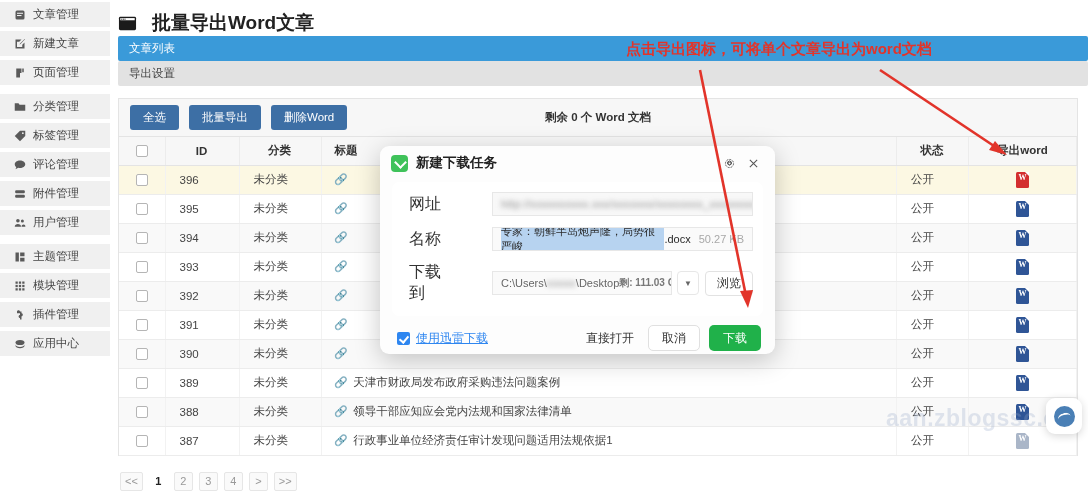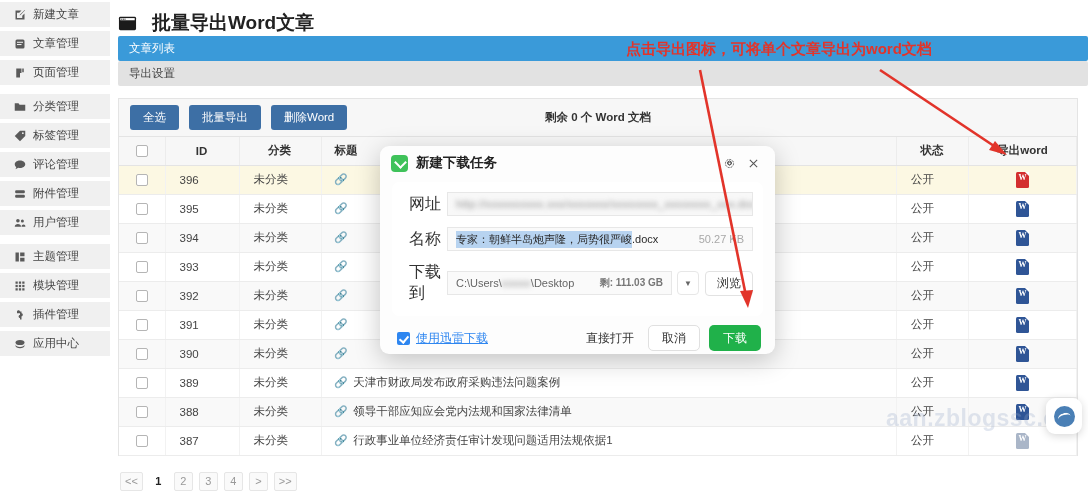--- a/index.html
+++ b/index.html
@@ -301,20 +301,21 @@
     border-radius: 0;
     background: #fafafa;
     display: flex;
     align-items: center;
     padding: 0 8px;
     font-size: 11px;
     color: #666;
     overflow: hidden;
     position: relative;
     cursor: text;
+    margin-left: 45px;
   }
   .inp.url { background: #f8f8f8; }
   .blurtxt {
     filter: blur(2.4px);
     color: #909090;
     white-space: nowrap;
     letter-spacing: .3px;
   }
   .name-sel {
     background: #b7d3f0;
@@ -485,35 +486,35 @@
 </style>
 </head>
 <body>
 
 <div id="app">
 
   <div class="sidebar">
     <div class="side-item">
       <span class="si-ico">
         <svg width="12" height="12" viewBox="0 0 16 16">
-            <path fill="currentColor" d="M2 2h8l-3 3H4v7h7V9l3-3v8H2z"></path>
-            <path fill="currentColor" d="M14.2 1.3l.5.5-6.1 6.1-1.2.7.7-1.2z"></path>
-          </svg>
-      </span>
-      <span>新建文章</span>
-    </div>
-    <div class="side-item">
-      <span class="si-ico">
-        <svg width="12" height="12" viewBox="0 0 16 16">
             <rect x="2" y="2" width="12" height="12" rx="2" fill="currentColor"></rect>
             <rect x="4" y="5" width="8" height="1.4" fill="#f0f0f0"></rect>
             <rect x="4" y="8" width="6" height="1.4" fill="#f0f0f0"></rect>
           </svg>
       </span>
       <span>文章管理</span>
+    </div>
+    <div class="side-item">
+      <span class="si-ico">
+        <svg width="12" height="12" viewBox="0 0 16 16">
+            <path fill="currentColor" d="M2 2h8l-3 3H4v7h7V9l3-3v8H2z"></path>
+            <path fill="currentColor" d="M14.2 1.3l.5.5-6.1 6.1-1.2.7.7-1.2z"></path>
+          </svg>
+      </span>
+      <span>新建文章</span>
     </div>
     <div class="side-item">
       <span class="si-ico">
         <svg width="12" height="12" viewBox="0 0 16 16">
             <path fill="currentColor" d="M3 2h7v6H8v6H3z"></path>
             <path fill="currentColor" d="M11 2h2v5h-2z"></path>
           </svg>
       </span>
       <span>页面管理</span>
     </div>

